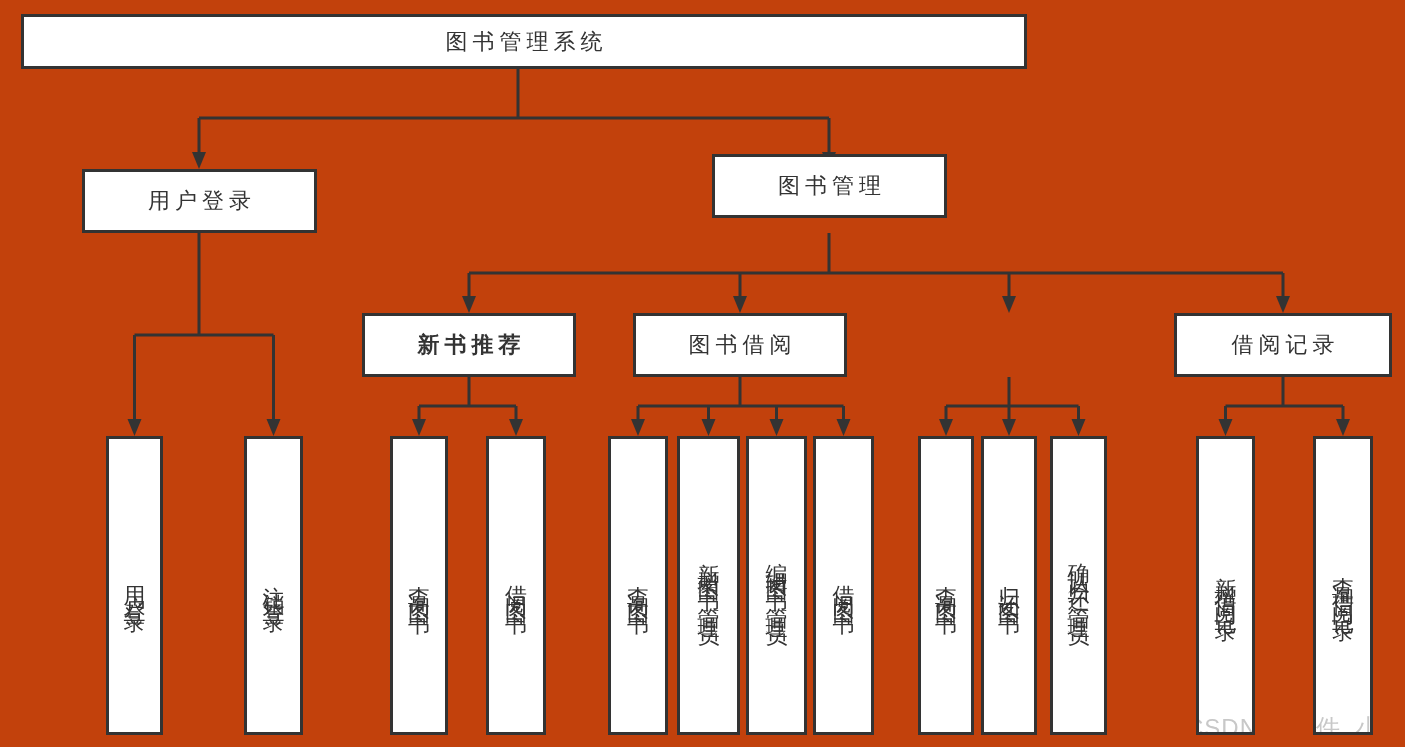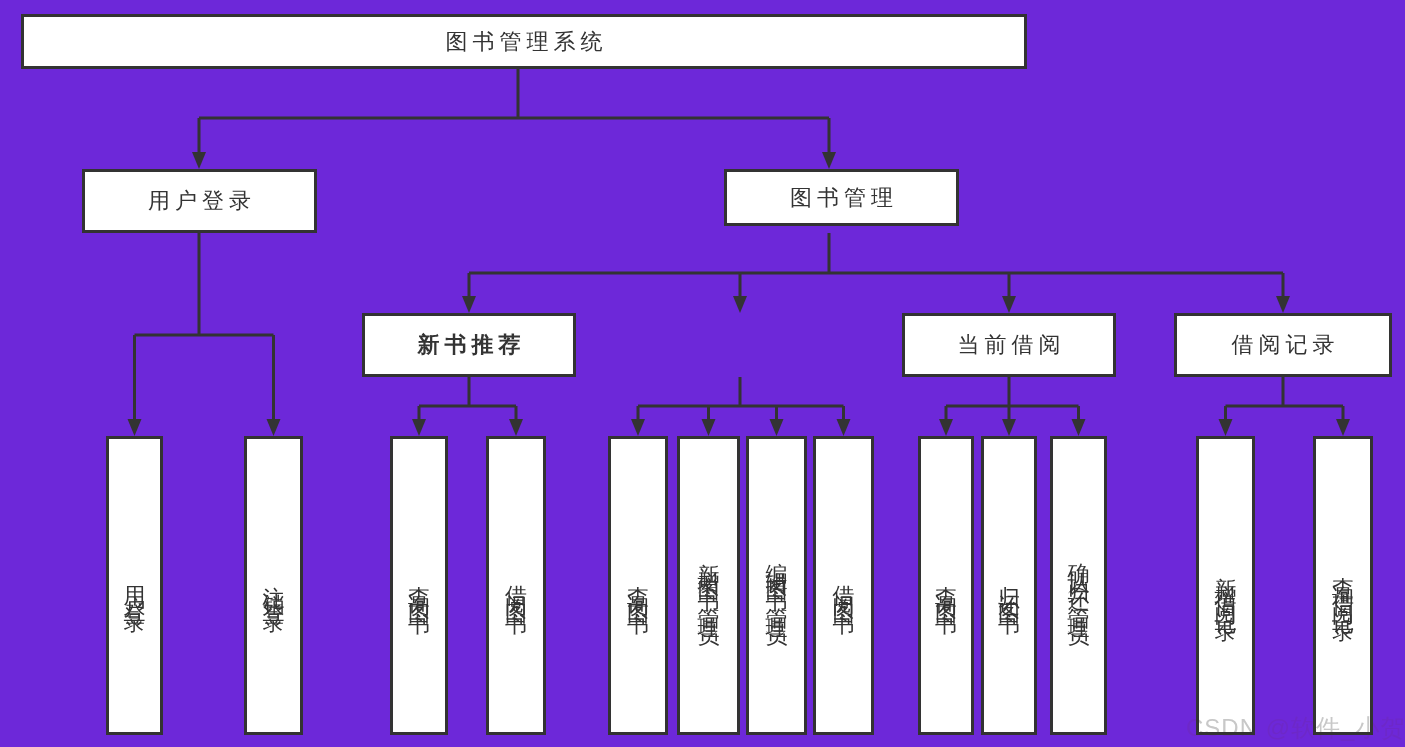--- a/index.html
+++ b/index.html
@@ -4,21 +4,21 @@
 <style>
   html, body {
     margin: 0;
     padding: 0;
     background: #ffffff;
   }
   .stage {
     position: relative;
     width: 1405px;
     height: 747px;
-    background: #6d28d9;
+    background: #c2410c;
     overflow: hidden;
     font-family: "Liberation Sans", "DejaVu Sans", sans-serif;
     color: #333333;
   }
   .connectors {
     position: absolute;
     left: 0;
     top: 0;
     z-index: 1;
   }
@@ -120,29 +120,29 @@
     </g>
   </svg>
 
   <div class="node" style="left:21px; top:14px; width:1006px; height:55px;">
     <span class="hlabel">图书管理系统</span>
   </div>
 
   <div class="node" style="left:82px; top:169px; width:235px; height:64px;">
     <span class="hlabel">用户登录</span>
   </div>
-  <div class="node" style="left:712px; top:169px; width:235px; height:57px;margin-left:12px;">
+  <div class="node" style="left:712px; top:154px; width:235px; height:64px;">
     <span class="hlabel">图书管理</span>
   </div>
 
   <div class="node" style="left:362px; top:313px; width:214px; height:64px;font-weight:bold;">
     <span class="hlabel">新书推荐</span>
   </div>
-  <div class="node" style="left:902px; top:313px; width:214px; height:64px;">
-    <span class="hlabel">当前借阅</span>
+  <div class="node" style="left:633px; top:313px; width:214px; height:64px;">
+    <span class="hlabel">图书借阅</span>
   </div>
   <div class="node" style="left:1174px; top:313px; width:218px; height:64px;">
     <span class="hlabel">借阅记录</span>
   </div>
 
   <div class="leaf" style="left:106px; width:57px;">
     <span class="vlabel">用户登录</span>
   </div>
   <div class="leaf" style="left:244px; width:59px;">
     <span class="vlabel">注销登录</span>

